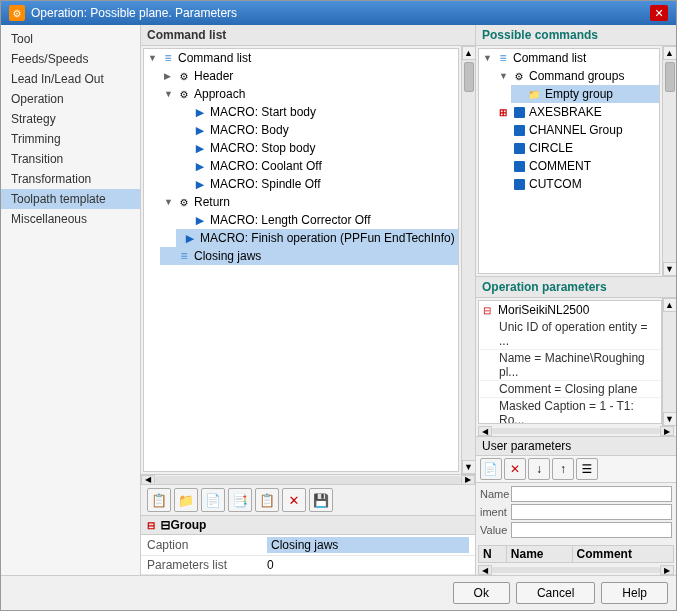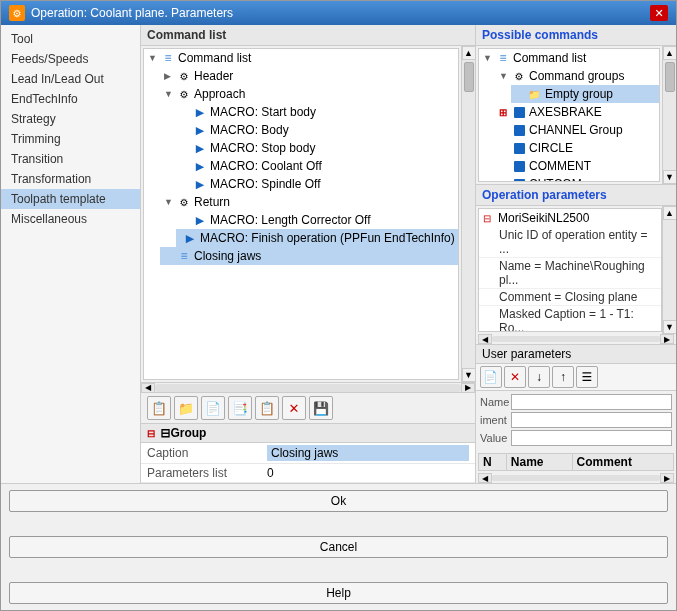--- a/index.html
+++ b/index.html
@@ -46,55 +46,55 @@
     .user-params-header { background: #e8e8e8; padding: 2px 6px; font-weight: normal; border-bottom: 1px solid #ccc; }
     .user-toolbar { padding: 2px 4px; display: flex; gap: 2px; border-bottom: 1px solid #ccc; background: #f5f5f5; }
     .user-tb-btn { width: 22px; height: 22px; background: #f5f5f5; border: 1px solid #aaa; cursor: pointer; display: flex; align-items: center; justify-content: center; font-size: 12px; border-radius: 2px; }
     .user-tb-btn.red { color: #cc0000; }
     .user-fields { padding: 3px 4px; }
     .user-field-row { display: flex; align-items: center; margin-bottom: 2px; }
     .user-field-label { width: 45px; color: #555; font-size: 11px; }
     .user-field-input { flex: 1; height: 16px; border: 1px solid #aaa; background: white; padding: 0 2px; }
     .user-table { width: 100%; border-collapse: collapse; font-size: 11px; }
     .user-table th { background: #e8e8e8; border: 1px solid #ccc; padding: 1px 4px; text-align: left; }
-    .bottom-bar { padding: 6px 8px; display: flex; justify-content: flex-end; gap: 24px; background: #f0f0f0; border-top: 1px solid #ccc; flex-direction: column; }
+    .bottom-bar { padding: 6px 8px; display: flex; justify-content: flex-end; gap: 6px; background: #f0f0f0; border-top: 1px solid #ccc; }
     .dialog-btn { padding: 3px 20px; background: #f5f5f5; border: 1px solid #999; cursor: pointer; border-radius: 2px; font-size: 12px; }
     .op-scrollbar { height: 10px; background: #f0f0f0; display: flex; align-items: center; padding: 0 2px; }
     .op-h-scrollbar { flex: 1; height: 6px; background: #e0e0e0; border-radius: 2px; }
     .v-scrollbar { width: 14px; background: #e8e8e8; border-left: 1px solid #ccc; display: flex; flex-direction: column; align-items: center; }
     .v-scrollbar-up, .v-scrollbar-down { width: 14px; height: 14px; background: #f0f0f0; border: 1px solid #ccc; display: flex; align-items: center; justify-content: center; font-size: 9px; cursor: pointer; }
     .v-scrollbar-track { flex: 1; width: 100%; background: #e8e8e8; }
     .v-scrollbar-thumb { width: 10px; height: 30px; background: #c0c0c0; border: 1px solid #aaa; border-radius: 2px; margin: 2px auto; }
     .tree-content { flex: 1; overflow: auto; background: white; }
-    .right-section-header { padding: 3px 6px; font-weight: bold; color: #1d4ed8; background: #e8e8e8; border-bottom: 1px solid #ccc; }
+    .right-section-header { padding: 3px 6px; font-weight: bold; color: #0f766e; background: #e8e8e8; border-bottom: 1px solid #ccc; }
     .minus-icon { color: #cc0000; font-size: 10px; font-weight: bold; }
     .list-icon { color: #4a90d9; font-size: 12px; }
     .blue-box { width: 11px; height: 11px; background: #1565C0; display: inline-block; border-radius: 1px; }
     .orange-folder { color: #ff8c00; }
   </style>
 </head>
 <body>
 
 <div class="window">
 
   <div class="title-bar">
     <div class="title-bar-left">
       <div class="title-icon">⚙</div>
-      <span class="title-text">Operation: Coolant plane. Parameters</span>
+      <span class="title-text">Operation: Possible plane. Parameters</span>
     </div>
     <button class="title-close">✕</button>
   </div>
 
   <div class="main-content">
 
     <div class="left-panel">
       <div class="left-panel-item">Tool</div>
       <div class="left-panel-item">Feeds/Speeds</div>
       <div class="left-panel-item">Lead In/Lead Out</div>
-      <div class="left-panel-item">EndTechInfo</div>
+      <div class="left-panel-item">Operation</div>
       <div class="left-panel-item">Strategy</div>
       <div class="left-panel-item">Trimming</div>
       <div class="left-panel-item">Transition</div>
       <div class="left-panel-item">Transformation</div>
       <div class="left-panel-item selected">Toolpath template</div>
       <div class="left-panel-item">Miscellaneous</div>
     </div>
 
     <div class="center-panel">
       <div class="center-top">

